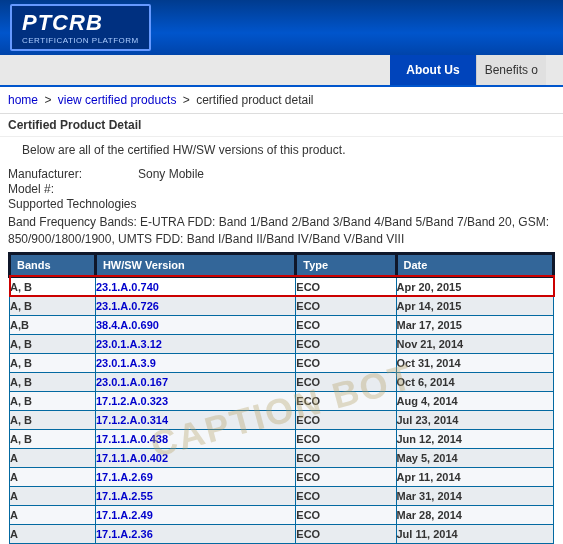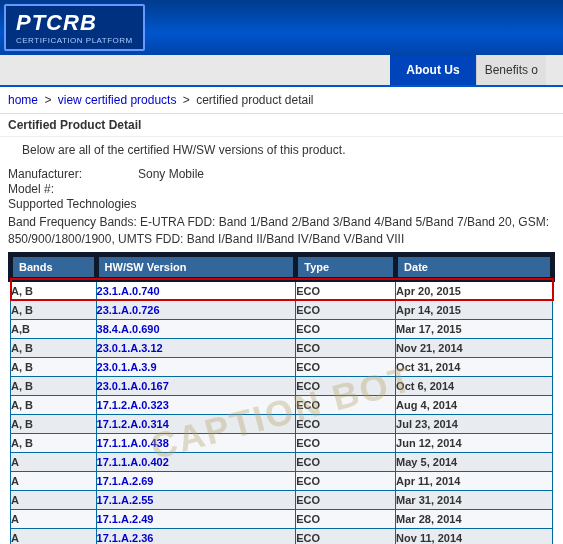--- a/index.html
+++ b/index.html
@@ -4,21 +4,21 @@
   <style>
     * { margin: 0; padding: 0; box-sizing: border-box; }
     body { font-family: Arial, sans-serif; font-size: 12px; background: #fff; width: 563px; overflow-x: hidden; }
 
     
     .header {
       background: linear-gradient(180deg, #003b8e 0%, #0055cc 60%, #0044aa 100%);
       height: 55px;
       display: flex;
       align-items: center;
-      padding: 0 4px;
+      padding: 0 10px;
       position: relative;
     }
     .logo-area {
       display: flex;
       align-items: center;
     }
     .logo-box {
       background: #003080;
       border: 2px solid #6699ff;
       padding: 4px 10px;
@@ -143,21 +143,21 @@
       border-collapse: collapse;
       font-size: 11px;
     }
     thead tr {
       background: #336699;
       color: #fff;
     }
     thead th {
       padding: 4px 6px;
       text-align: left;
-      border: 5px solid #0f172a;
+      border: 3px solid #0f172a;
       font-size: 11px;
     }
     tbody tr:nth-child(even) {
       background: #e8ecf0;
     }
     tbody tr:nth-child(odd) {
       background: #f5f7fa;
     }
     tbody tr.highlighted {
       background: #fff !important;
@@ -313,21 +313,21 @@
         <tr>
           <td>A</td>
           <td><a href="#">17.1.A.2.49</a></td>
           <td>ECO</td>
           <td>Mar 28, 2014</td>
         </tr>
         <tr>
           <td>A</td>
           <td><a href="#">17.1.A.2.36</a></td>
           <td>ECO</td>
-          <td>Nov 11, 2014</td>
+          <td>Jul 11, 2014</td>
         </tr>
         <tr>
           <td>A</td>
           <td><a href="#">17.1.A.1.2</a></td>
           <td>ECO</td>
           <td>Feb 28, 2014</td>
         </tr>
       </tbody>
   </table>
 </div>

